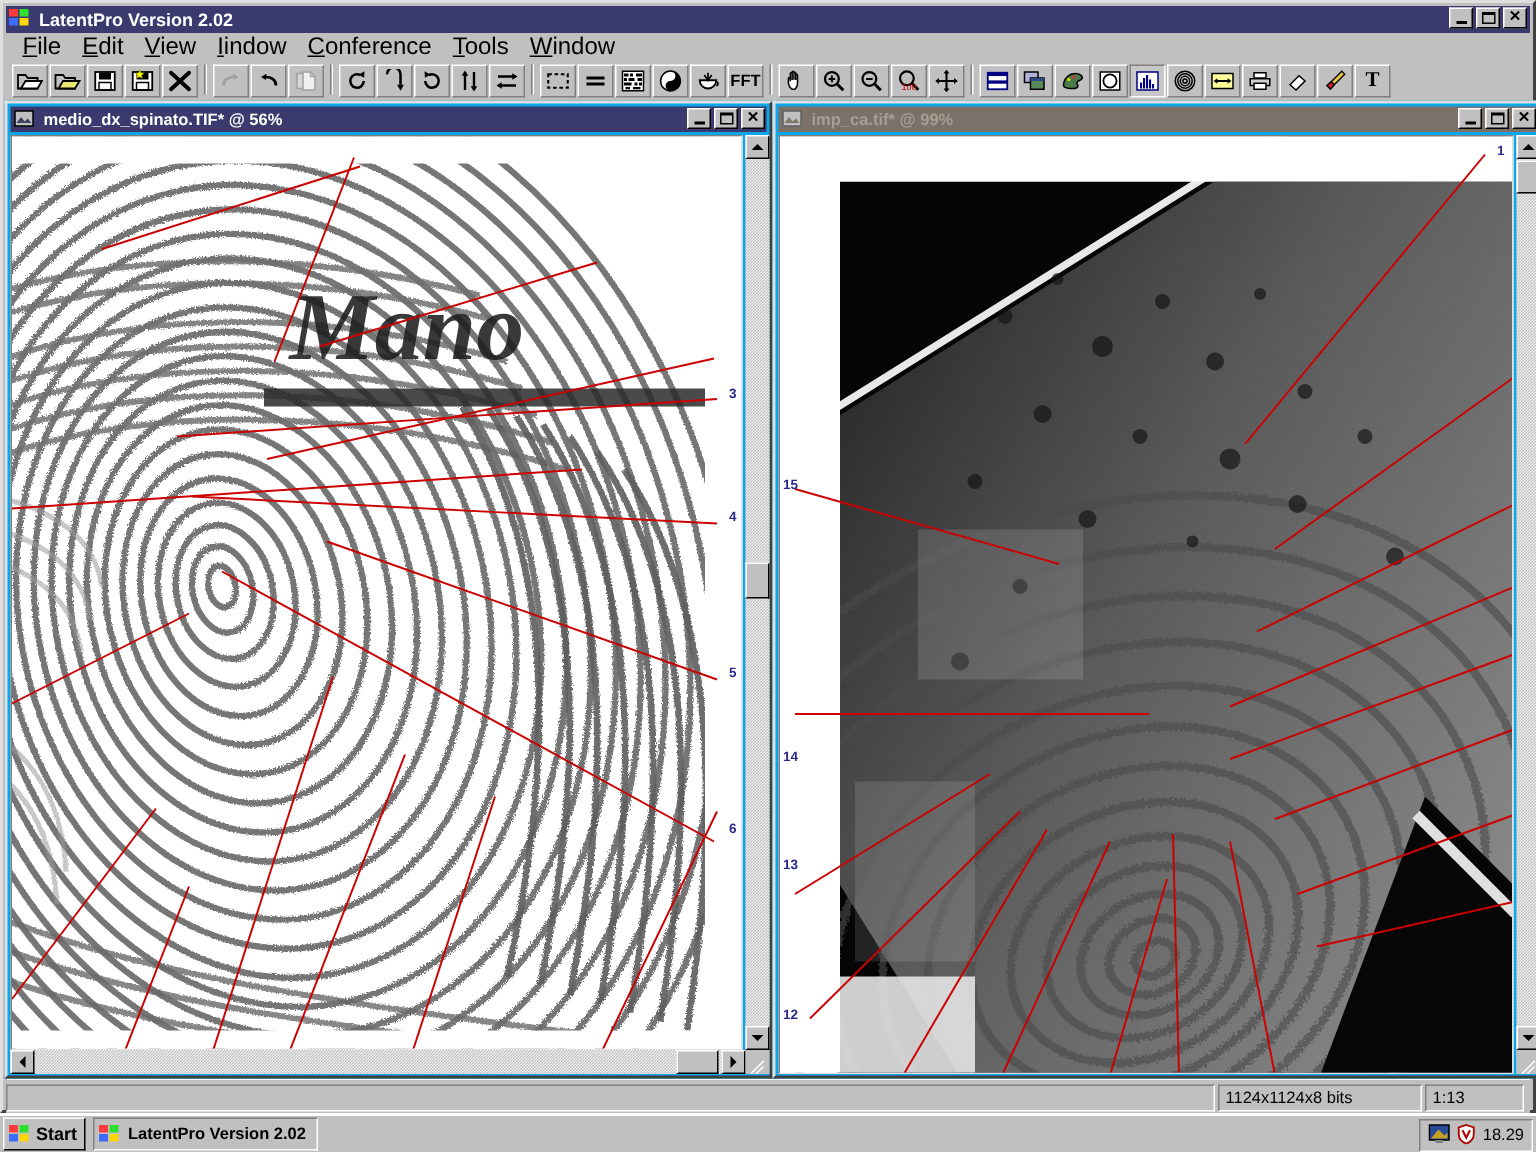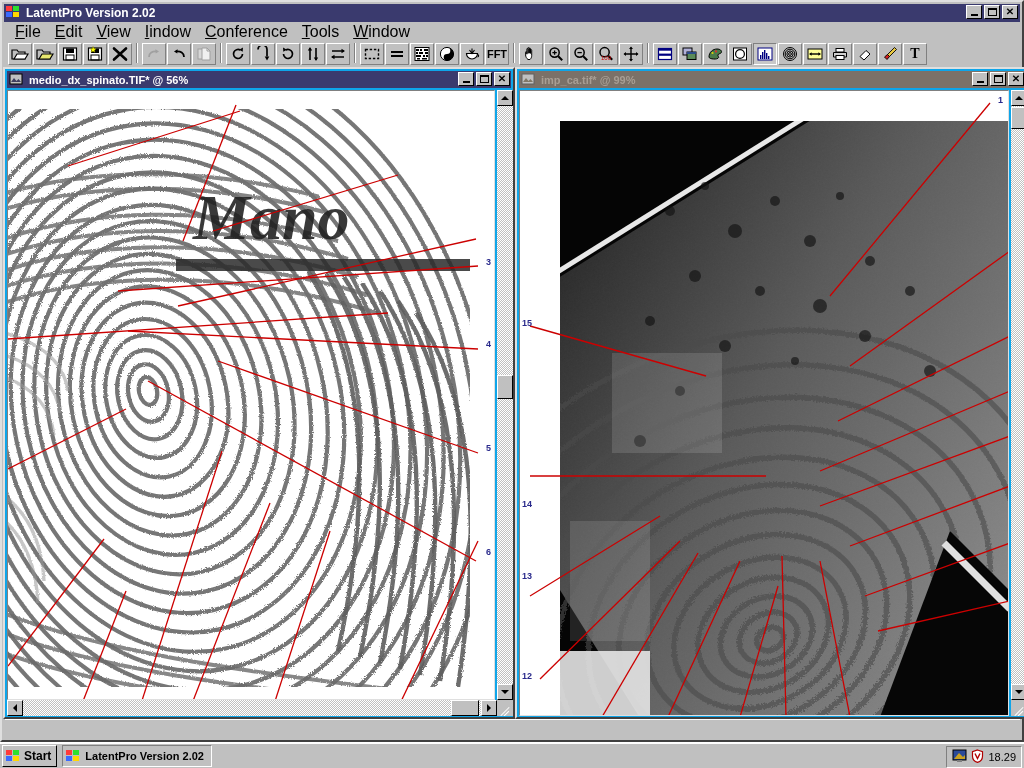--- a/index.html
+++ b/index.html
@@ -826,20 +826,25 @@
           </div>
           <div class="grip" style="left:0; bottom:0;">
             <b style="width:12px;height:1px;transform:rotate(-45deg);left:2px;top:11px;"></b>
             <b style="width:7px;height:1px;transform:rotate(-45deg);left:6px;top:13px;"></b>
           </div>
         </div>
       </div>
 
     </div>
 
+    <div id="statusbar">
+      <div class="st-pane" style="width:806px;"></div>
+      <div class="st-pane" style="width:136px;">1124x1124x8 bits</div>
+      <div class="st-pane" style="width:66px;">1:13</div>
+    </div>
 
   </div>
 
   <div id="taskbar">
     <div id="startbtn">
       <span class="winlogo">
           <i></i>
           <i></i>
           <i></i>
           <i></i>

